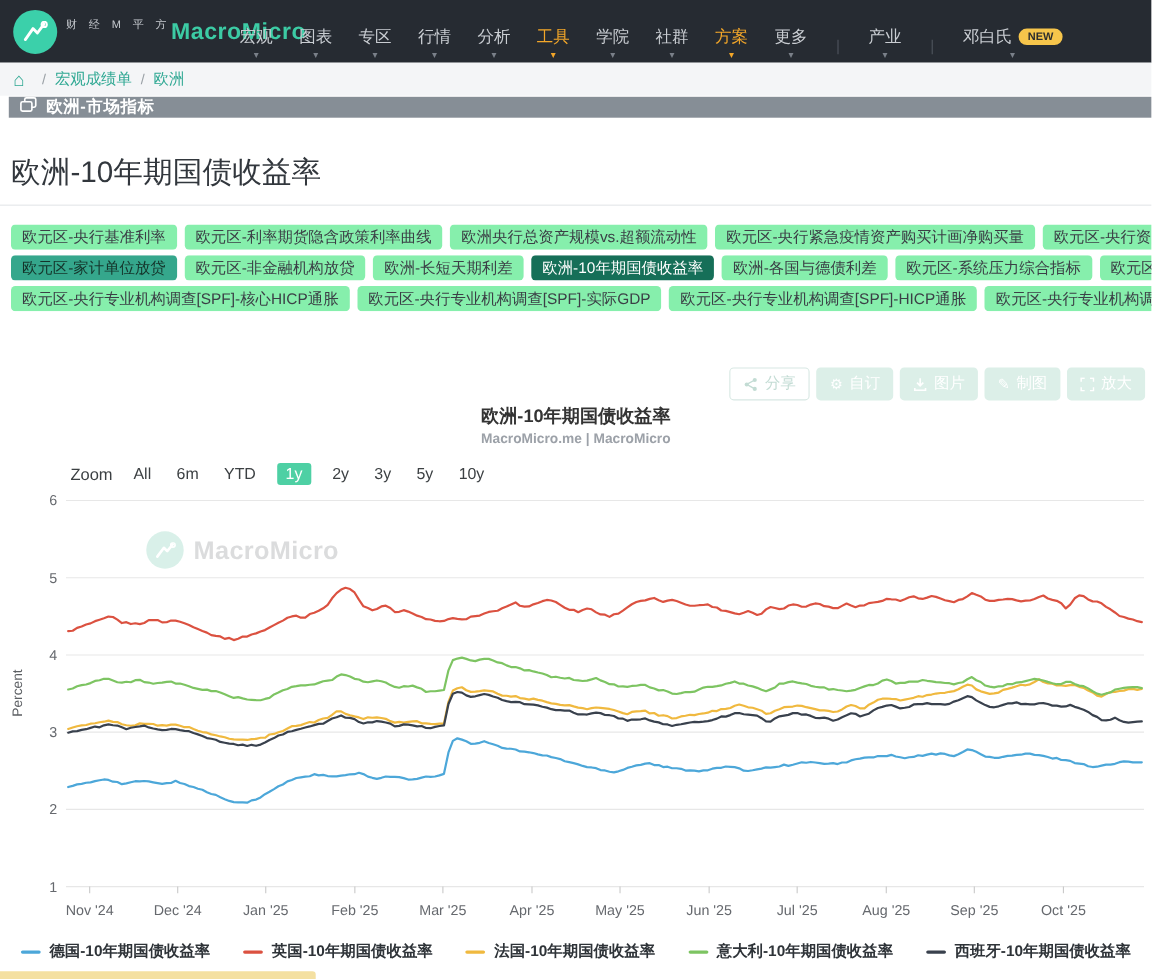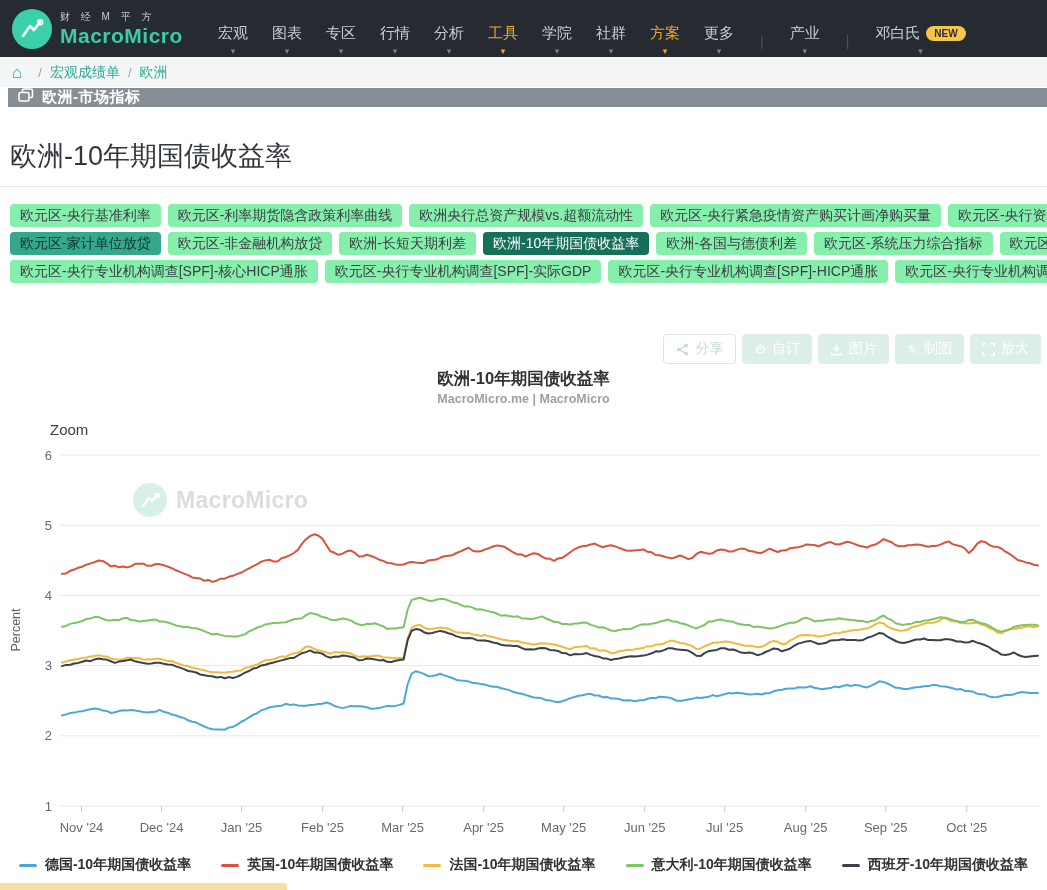--- a/index.html
+++ b/index.html
@@ -3,21 +3,21 @@
 <meta charset="utf-8">
 <style>
   html,body{margin:0;padding:0;background:#fff;}
   #app{position:relative;width:1047px;height:890px;background:#fff;overflow:hidden;
        font-family:"Liberation Sans","DejaVu Sans",sans-serif;}
 
   
   .header{position:absolute;top:0;left:0;width:100%;height:57px;background:#262B32;display:flex;align-items:center;}
   .logo-wrap{display:flex;align-items:center;margin-left:12px;}
   .logo-circle{width:40px;height:40px;border-radius:50%;background:#3BD0AA;display:flex;align-items:center;justify-content:center;}
-  .brand-text{margin-left:8px;display:flex;flex-direction:column;line-height:1;}
+  .brand-text{margin-left:8px;display:flex;flex-direction:row;line-height:1;}
   .brand-line1{font-size:10px;color:#C8CCD1;letter-spacing:4px;margin-bottom:3px;}
   .brand-line2{font-size:21px;font-weight:800;color:#3CCBA4;letter-spacing:.5px;}
   .main-nav{position:absolute;left:218px;top:0;height:57px;display:flex;align-items:flex-end;gap:24px;}
   .nav-item{position:relative;display:flex;align-items:center;padding:6px 0 14px 0;cursor:pointer;}
   .nav-label{font-size:15px;color:#C9CDD2;}
   .nav-item.active .nav-label{color:#F2A629;}
   .nav-caret{position:absolute;bottom:1px;left:50%;transform:translateX(-50%);font-size:9px;color:#7A8089;}
   .nav-item.active .nav-caret{color:#F2A629;}
   .nav-sep{color:#4A5058;font-size:14px;margin:0 2px;padding-bottom:8px;}
   .nav-badge{margin-left:6px;background:#F6C54B;color:#2E2E2E;font-size:10px;font-weight:bold;
@@ -57,21 +57,21 @@
   .tb-btn.solid{background:#DCEFE8;border:none;color:#FFFFFF;}
   .tb-icon{display:inline-flex;align-items:center;font-size:13px;line-height:1;}
 
   
   .chart-title{position:absolute;top:368px;left:0;width:100%;text-align:center;
                font-size:16.5px;font-weight:bold;color:#333;}
   .chart-subtitle{position:absolute;top:392px;left:0;width:100%;text-align:center;
                   font-size:12.5px;font-weight:600;color:#9CA1A8;}
 
   
-  .range-row{position:absolute;top:421px;left:50px;display:flex;align-items:center;gap:15px;}
+  .range-row{position:absolute;top:421px;left:64px;display:flex;align-items:center;gap:15px;}
   .range-label{font-size:15px;color:#3C4043;}
   .range-opt{font-size:14.5px;color:#3C4043;cursor:pointer;padding:2px 4px;}
   .range-opt.selected{background:#4ED0A4;color:#fff;border-radius:3px;padding:2px 8px;}
 
   
   .plot-svg{position:absolute;top:450px;left:0;}
   .watermark{position:absolute;top:483px;left:133px;display:flex;align-items:center;gap:9px;opacity:.95;}
   .wm-circle{width:34px;height:34px;border-radius:50%;background:#D7F0E8;display:flex;align-items:center;justify-content:center;}
   .wm-text{font-size:23px;font-weight:700;color:#DADBDC;letter-spacing:.3px;}
 
@@ -217,20 +217,30 @@
         </span>
         <span>放大</span>
       </button>
     </div>
 
   <div class="chart-title">欧洲-10年期国债收益率</div>
   <div class="chart-subtitle">MacroMicro.me | MacroMicro</div>
 
   <div class="range-row">
     <span class="range-label">Zoom</span>
+    <span id="range-opts" style="display:flex;gap:15px;">
+        <span class="range-opt">All</span>
+        <span class="range-opt">6m</span>
+        <span class="range-opt">YTD</span>
+        <span class="range-opt selected">1y</span>
+        <span class="range-opt">2y</span>
+        <span class="range-opt">3y</span>
+        <span class="range-opt">5y</span>
+        <span class="range-opt">10y</span>
+      </span>
   </div>
 
   <svg class="plot-svg" id="plot" width="1047" height="395">
       <line x1="60" x2="1040" y1="356" y2="356" stroke="#E7E7E7" stroke-width="1"></line>
       <text x="52" y="360.5" text-anchor="end" font-size="13" fill="#66696E">1</text>
       <line x1="60" x2="1040" y1="285.8" y2="285.8" stroke="#E7E7E7" stroke-width="1"></line>
       <text x="52" y="290.3" text-anchor="end" font-size="13" fill="#66696E">2</text>
       <line x1="60" x2="1040" y1="215.60000000000002" y2="215.60000000000002" stroke="#E7E7E7" stroke-width="1"></line>
       <text x="52" y="220.10000000000002" text-anchor="end" font-size="13" fill="#66696E">3</text>
       <line x1="60" x2="1040" y1="145.4" y2="145.4" stroke="#E7E7E7" stroke-width="1"></line>

